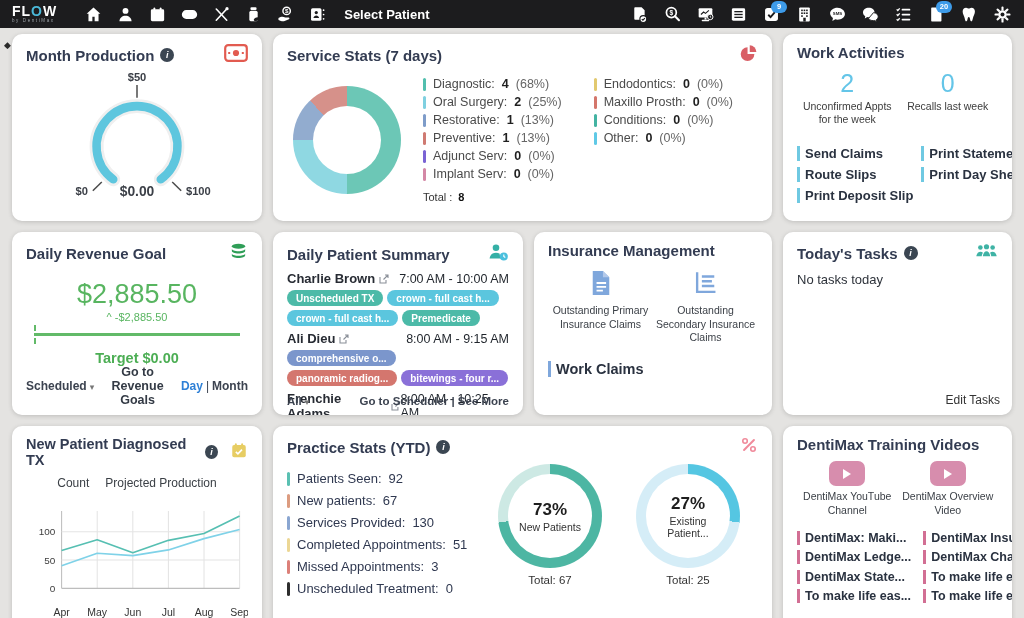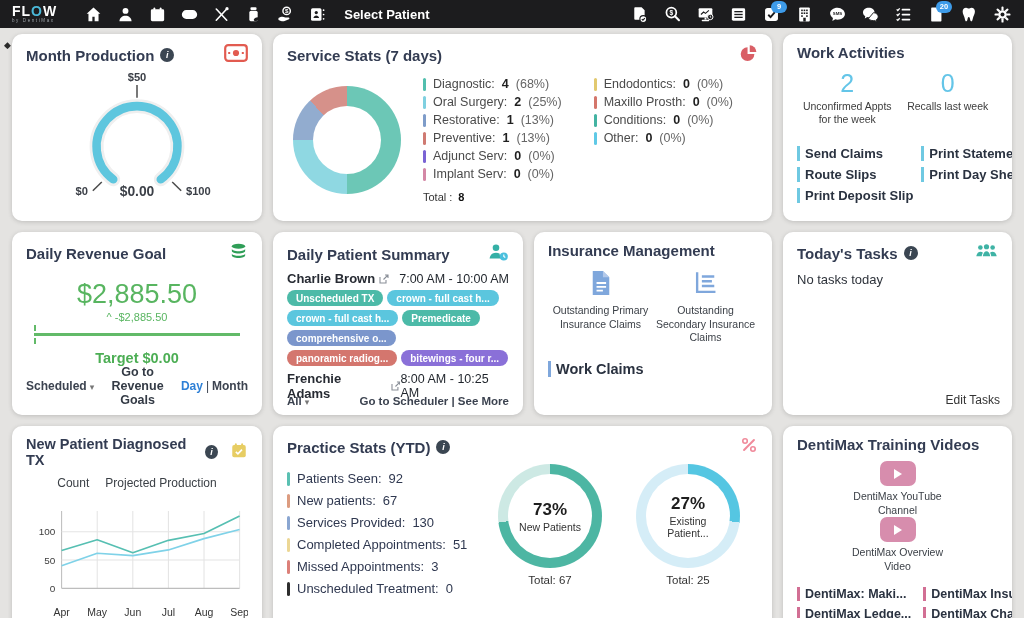--- a/index.html
+++ b/index.html
@@ -93,21 +93,21 @@
   .ps-bar{width:3px;height:14px;border-radius:2px;flex:none;}
   .ps-donuts{display:flex;gap:34px;margin-right:18px;align-items:flex-start;}
   .sdonut-wrap{text-align:center;}
   .sdonut{width:104px;height:104px;border-radius:50%;position:relative;}
   .sdonut::after{content:"";position:absolute;left:10px;top:10px;width:84px;height:84px;border-radius:50%;background:#fff;}
   .sd-center{position:absolute;inset:0;display:flex;flex-direction:column;align-items:center;justify-content:center;z-index:2;}
   .sd-pct{font-size:17px;font-weight:700;color:#1e1e1e;}
   .sd-lab{font-size:10.5px;color:#333;margin-top:1px;max-width:80px;}
   .sd-total{font-size:11.5px;color:#333;margin-top:6px;}
   
-  .vid-row{display:flex;margin-top:8px;flex-direction:column;}
+  .vid-row{display:flex;margin-top:8px;}
   .vid-item{flex:1;text-align:center;cursor:pointer;}
   .yt{width:36px;height:25px;background:#d78dad;border-radius:7px;margin:0 auto;display:flex;align-items:center;justify-content:center;}
   .yt::after{content:"";width:0;height:0;border-left:8px solid #fff;border-top:5px solid transparent;border-bottom:5px solid transparent;}
   .vid-lab{font-size:10.5px;color:#3a3f46;margin-top:4px;line-height:1.3;max-width:120px;margin-left:auto;margin-right:auto;}
   .vid-links{display:grid;grid-template-columns:1fr 1fr;column-gap:12px;margin-top:8px;}
   .vid-links .blink{font-size:12.5px;margin:5.5px 0;}
   .ext{width:10px;height:10px;}
 </style>
 </head>
 <body>
@@ -438,20 +438,29 @@
             <path d="M1 3v6h6V6M6 1h3v3M4.5 5.5 9 1" stroke="#8a8f98" fill="none" stroke-width="1.1"></path>
           </svg>
         </span>
       <span class="pat-time">7:00 AM - 10:00 AM</span>
     </div>
     <div class="tags">
       <span class="tag" style="background: rgb(76, 186, 168);">Unscheduled TX</span>
       <span class="tag" style="background: rgb(91, 198, 222);">crown - full cast h...</span>
       <span class="tag" style="background: rgb(91, 198, 222);">crown - full cast h...</span>
       <span class="tag" style="background: rgb(76, 186, 168);">Premedicate</span>
+    </div>
+    <div class="pat-row">
+      <span class="pat-name">
+          <span>Ali Dieu</span>
+          <svg class="ext" viewBox="0 0 10 10">
+            <path d="M1 3v6h6V6M6 1h3v3M4.5 5.5 9 1" stroke="#8a8f98" fill="none" stroke-width="1.1"></path>
+          </svg>
+        </span>
+      <span class="pat-time">8:00 AM - 9:15 AM</span>
     </div>
     <div class="tags">
       <span class="tag" style="background: rgb(123, 150, 204);">comprehensive o...</span>
       <span class="tag" style="background: rgb(212, 118, 110);">panoramic radiog...</span>
       <span class="tag" style="background: rgb(138, 112, 216);">bitewings - four r...</span>
     </div>
     <div class="pat-row">
       <span class="pat-name">
           <span>Frenchie Adams</span>
           <svg class="ext" viewBox="0 0 10 10">

